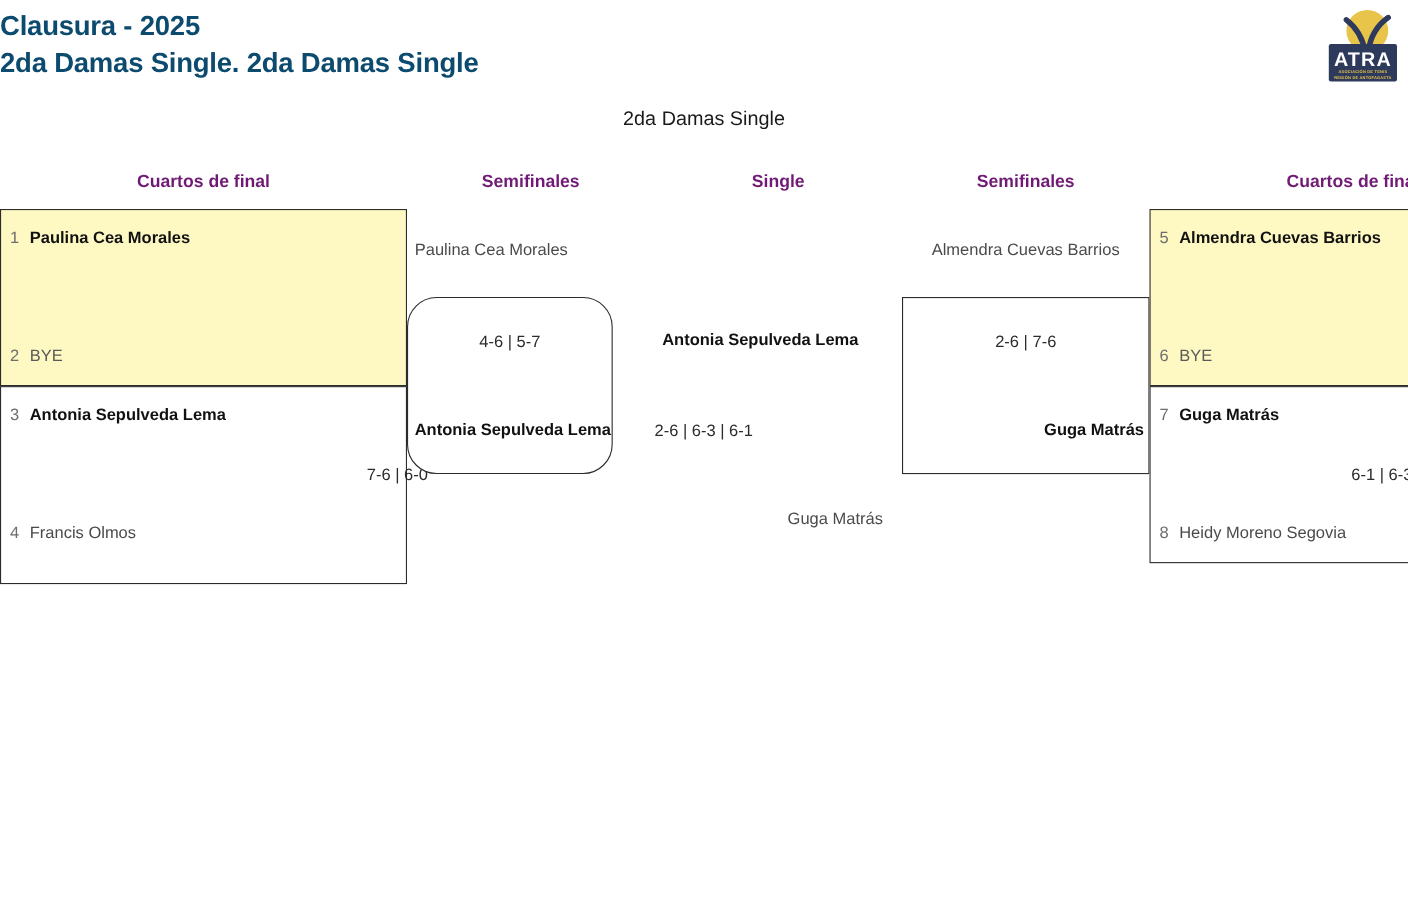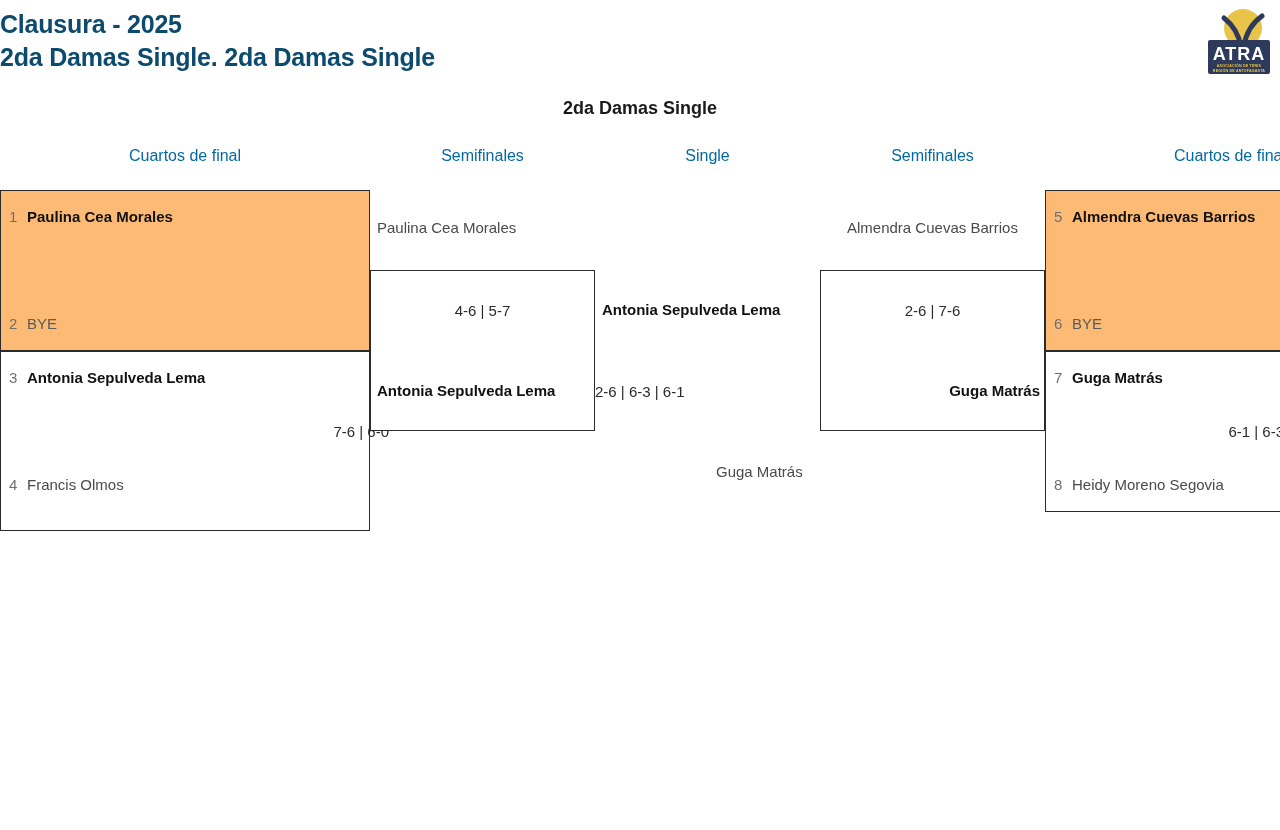--- a/index.html
+++ b/index.html
@@ -44,48 +44,48 @@
   }
 
   
   #event-subtitle {
     position: absolute;
     left: 0;
     top: 98px;
     width: 1280px;
     text-align: center;
     font-size: 18px;
+    font-weight: 400;
+    color: #1a1a1a;
+  }
+
+  
+  .round-header {
+    position: absolute;
+    top: 157px;
+    font-size: 16px;
     font-weight: 700;
-    color: #1a1a1a;
-  }
-
-  
-  .round-header {
-    position: absolute;
-    top: 147px;
-    font-size: 16px;
-    font-weight: 400;
-    color: #0369a1;
+    color: #701a75;
     text-align: center;
     white-space: nowrap;
   }
   #round-qf-left    { left: 0px;   width: 370px; }
   #round-sf-left    { left: 370px; width: 225px; }
   #round-final      { left: 595px; width: 225px; }
   #round-sf-right   { left: 820px; width: 225px; }
   #round-qf-right   { left: 1045px; width: 370px; text-align: center; }
 
   
   .match-box {
     position: absolute;
     border: 1px solid #2b2b2b;
     box-sizing: border-box;
     background: #ffffff;
   }
-  .match-box.shaded { background: #fdba74; }
+  .match-box.shaded { background: #fef9c3; }
 
   
   .slot {
     position: absolute;
     left: 0;
     width: 100%;
     height: 22px;
     line-height: 22px;
     font-size: 15px;
     white-space: nowrap;
@@ -168,21 +168,21 @@
     <span class="seed">3</span><span class="pname">Antonia Sepulveda Lema</span>
   </div>
   <div class="score" style="left:0; top:70px; width:352px; text-align:right;padding-left:36px;">7-6 | 6-0</div>
   <div class="slot left-pad loser" style="top:122px;">
     <span class="seed">4</span><span class="pname">Francis Olmos</span>
   </div>
 </div>
 
 <div class="label-name loser" style="left:377px; top:217px;">Paulina Cea Morales</div>
 
-<div class="match-box" style="left:370px; top:270px; width:225px; height:161px;">
+<div class="match-box" style="left:370px; top:270px; width:187px; height:161px;border-radius:27px;">
   <div class="score" style="left:0; top:30px; width:100%; text-align:center;">4-6 | 5-7</div>
   <div class="label-name winner" style="left:6px; top:109px;">Antonia Sepulveda Lema</div>
 </div>
 
 <div class="label-name winner" style="left:602px; top:299px;">Antonia Sepulveda Lema</div>
 
 <div class="score" style="left:595px; top:382px; width:225px; text-align:left;">2-6 | 6-3 | 6-1</div>
 
 <div class="label-name loser" style="left:716px; top:461px;">Guga Matrás</div>
 

